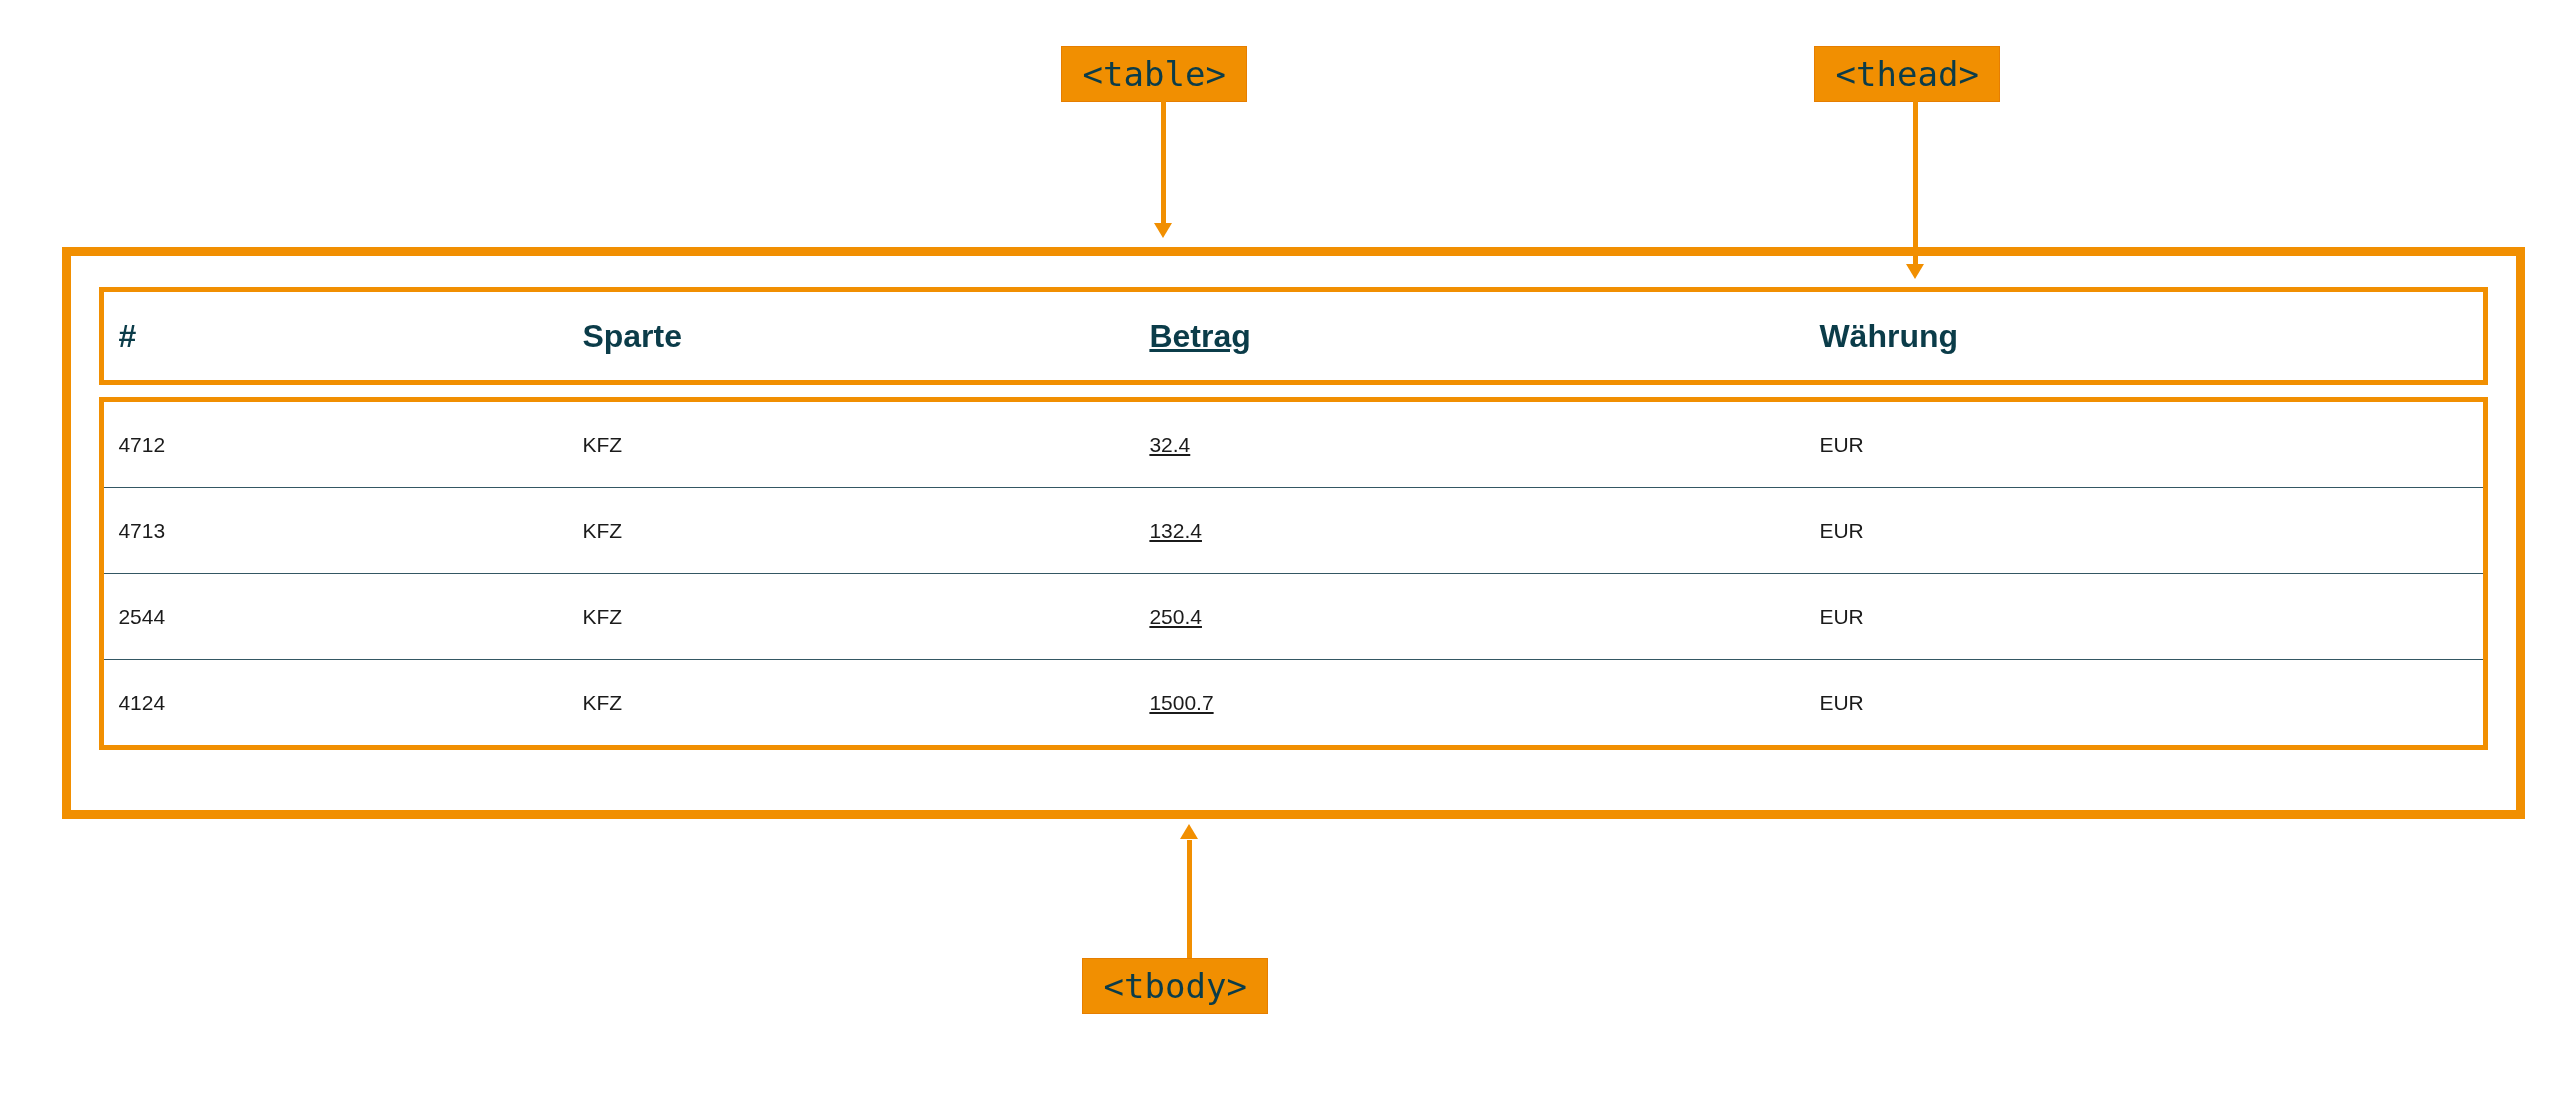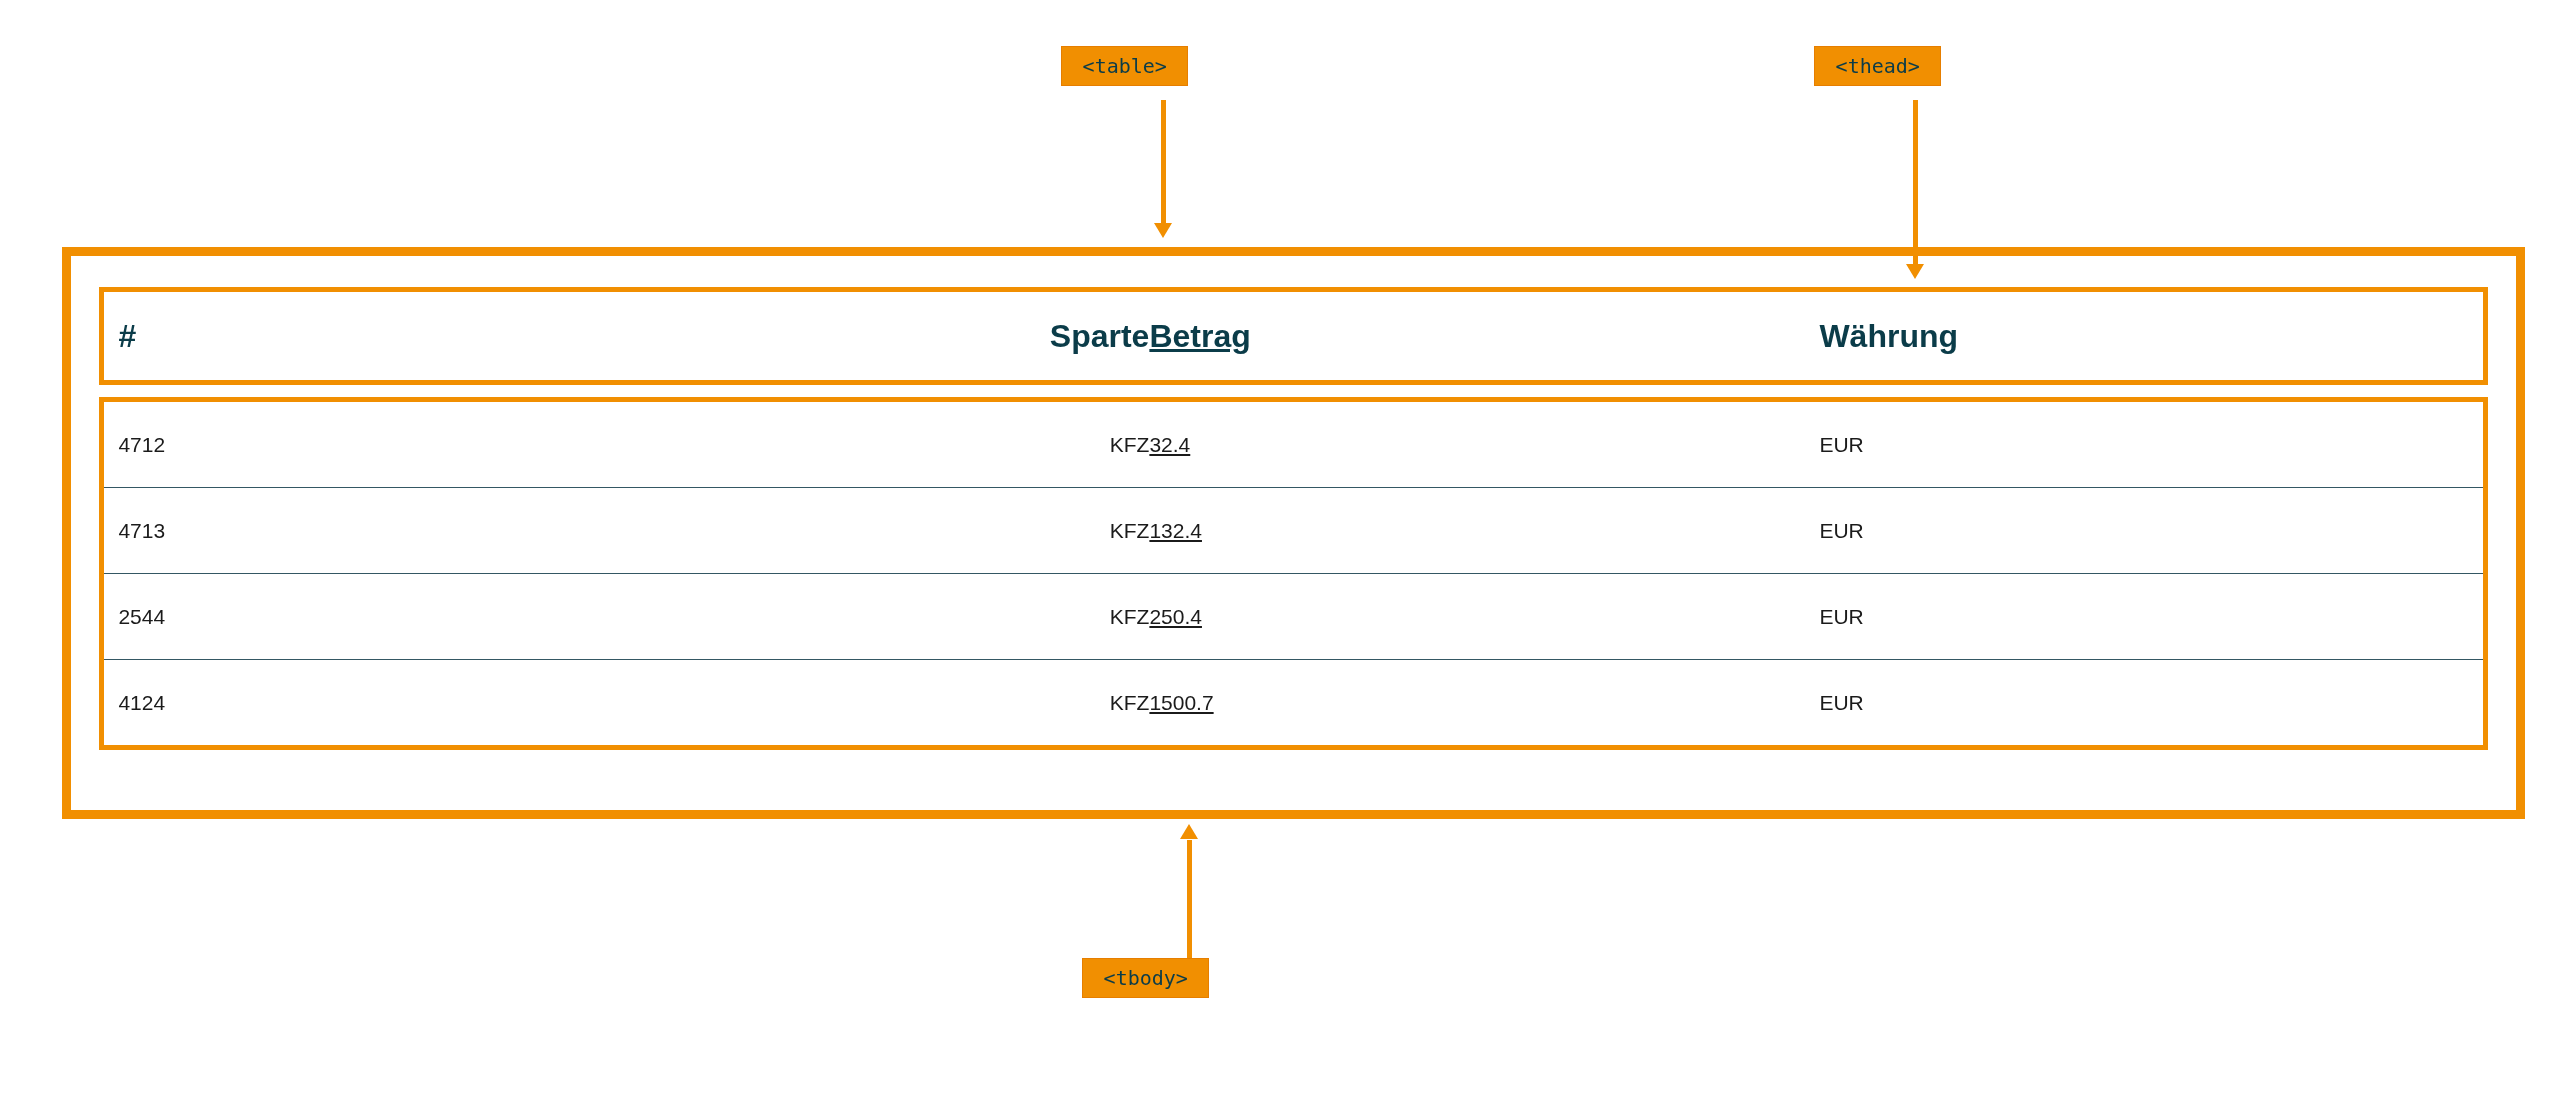--- a/index.html
+++ b/index.html
@@ -18,21 +18,21 @@
     position:relative;
     color:var(--text);
   }
   .stage{position:absolute;inset:0;}
   
   .tag{
     position:absolute;
     background:var(--orange);
     color:#0B3C49;
     font-family:Consolas,Menlo,monospace;
-    font-size:20px;
+    font-size:34px;
     padding:7.2px 20.6px;
     border:0.5px solid var(--orange-dark);
   }
   .arrow{position:absolute;}
   .arrow .shaft{position:absolute;background:var(--orange);}
   .arrow .head{
     position:absolute;width:0;height:0;
     border-left:9.3px solid transparent;
     border-right:9.3px solid transparent;
     border-top:15.5px solid var(--orange);
@@ -66,21 +66,21 @@
   .thead-frame .row{
     height:88px;
     color:var(--teal);
     font-weight:700;
     font-size:32px;
   }
   .tbody-frame .row + .row{
     border-top:1.5px solid var(--row-line);
   }
   .c1{flex:0 0 464px;}
-  .c2{flex:0 0 567px;text-align:right;}
+  .c2{flex:0 0 567px;}
   .c3{flex:0 0 670px;text-decoration:underline;}
   .c4{flex:1 1 auto;}
 </style>
 </head>
 <body>
 <div class="stage">
 
   <div class="tag" style="left:1061px; top:46px;">&lt;table&gt;</div>
   <div class="arrow" style="left:1154px; top:100px; width:20.6px; height:139px;">
     <div class="shaft" style="left:7.2px; top:0; width:5.2px; height:124px;"></div>

